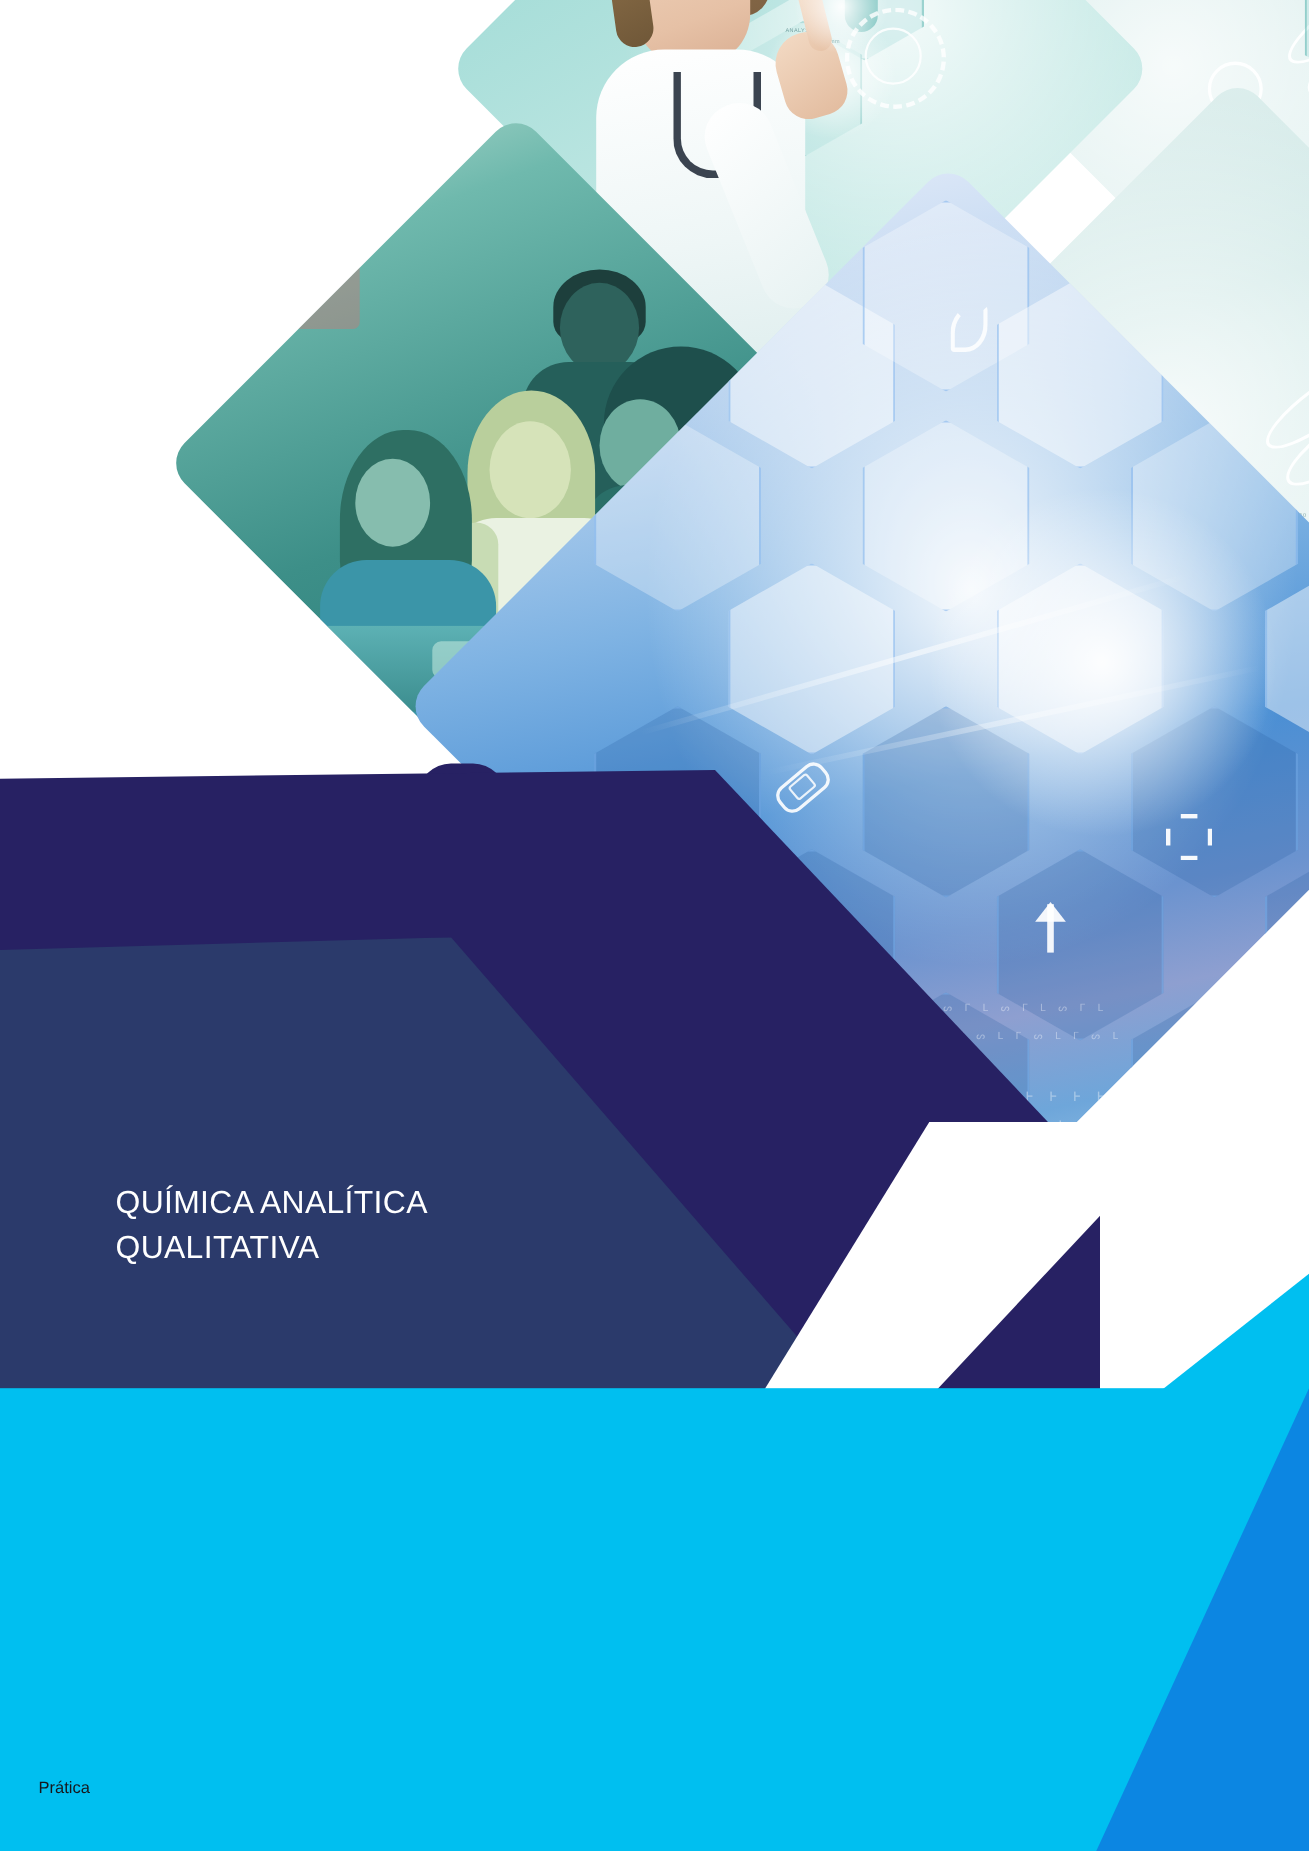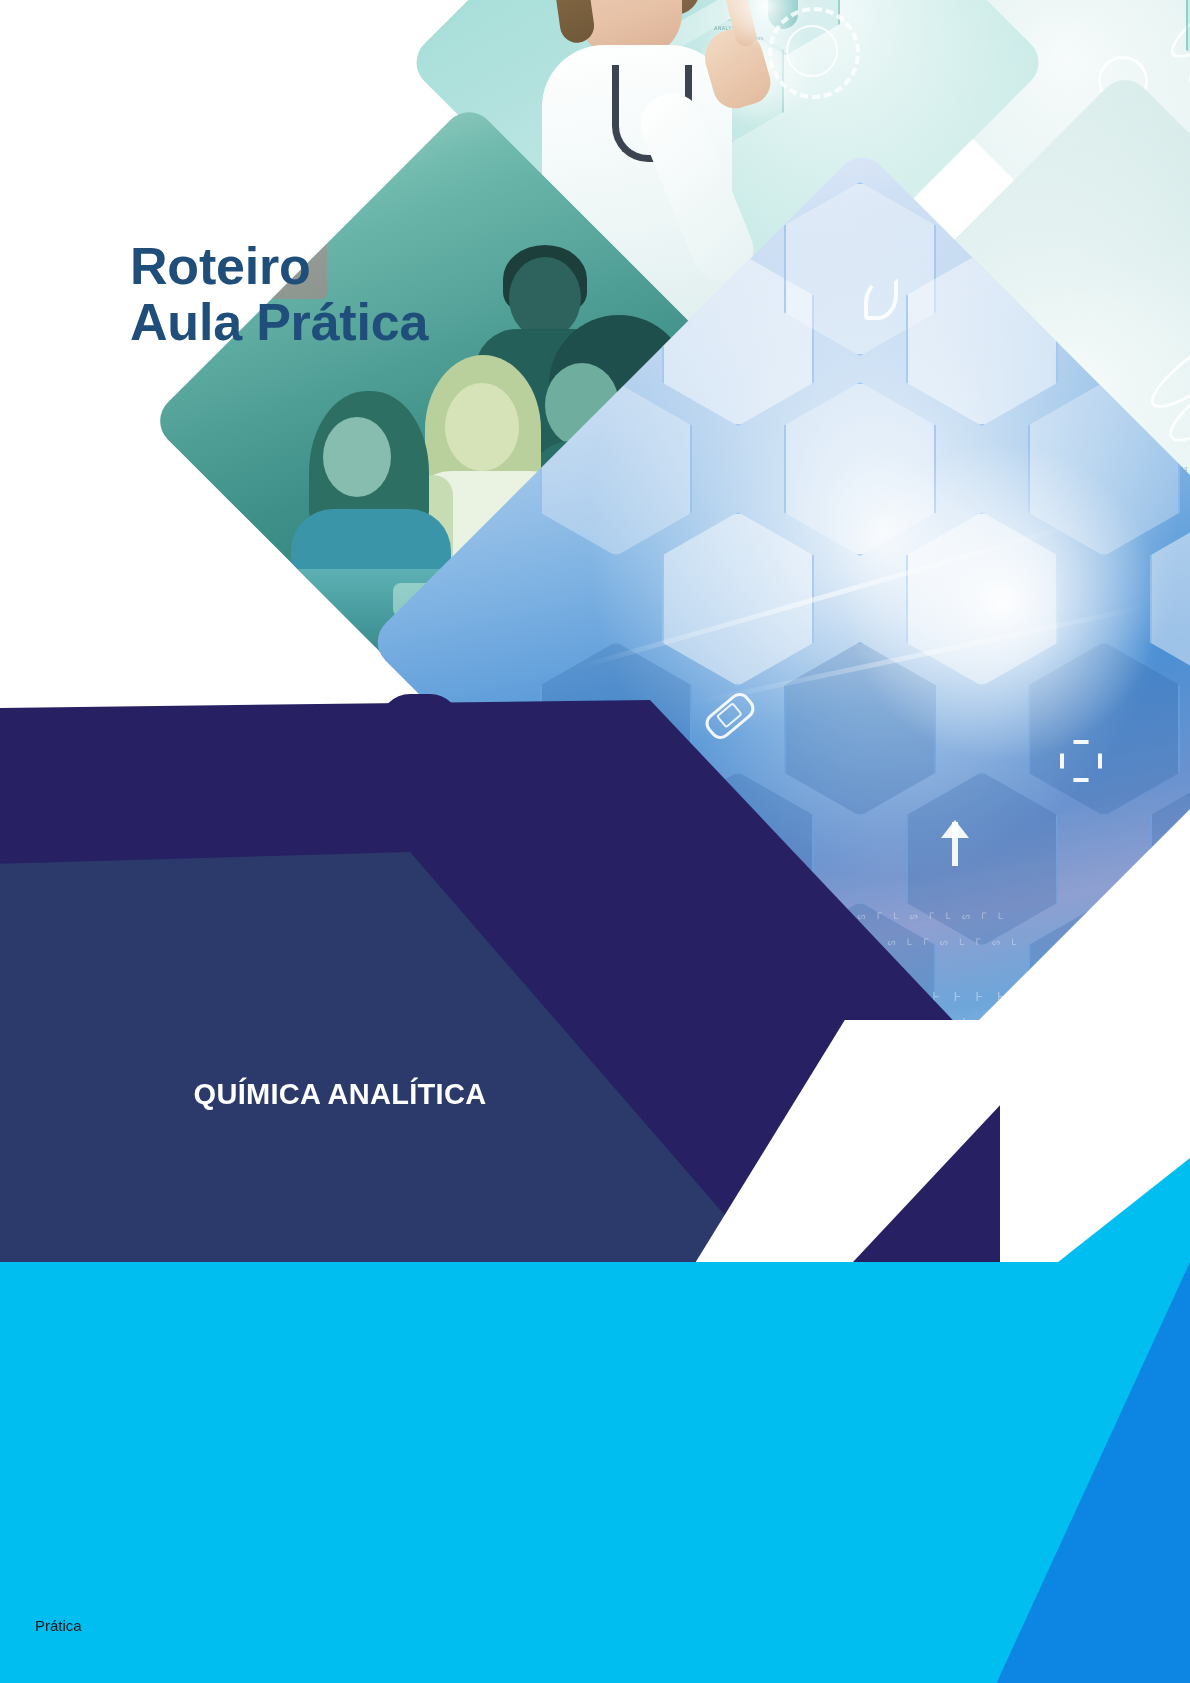--- a/index.html
+++ b/index.html
@@ -362,25 +362,24 @@
   }
   #subtitle-block {
     position: absolute;
     left: 105px;
     top: 1074px;
     z-index: 45;
     width: 470px;
   }
   .subtitle-line {
     font-size: 29px;
-    font-weight: bold;
+    font-weight: normal;
     line-height: 41px;
     color: #ffffff;
     letter-spacing: .3px;
-    text-align: center;
   }
   #footer-label {
     position: absolute;
     left: 35px;
     top: 1617px;
     z-index: 50;
     font-size: 15px;
     color: #17171c;
   }
 </style>
@@ -533,24 +532,21 @@
   </div>
 
   <div class="band" id="band-navy-dark-r"></div>
   <div class="band" id="band-navy-dark"></div>
   <div class="band" id="band-navy-light"></div>
   <div class="band" id="white-notch"></div>
   <div class="band" id="cyan-notch"></div>
   <div class="band" id="band-cyan"></div>
   <div class="band" id="band-cyan-wedge"></div>
 
-  <div id="title-block">
-    <div class="title-line">Roteiro</div>
-    <div class="title-line">Aula Prática</div>
-  </div>
 
   <div id="subtitle-block">
     <div class="subtitle-line">QUÍMICA ANALÍTICA</div>
+    <div class="subtitle-line">QUALITATIVA</div>
   </div>
 
   <div id="footer-label">Prática</div>
 
 </div>
 
 </body></html>

